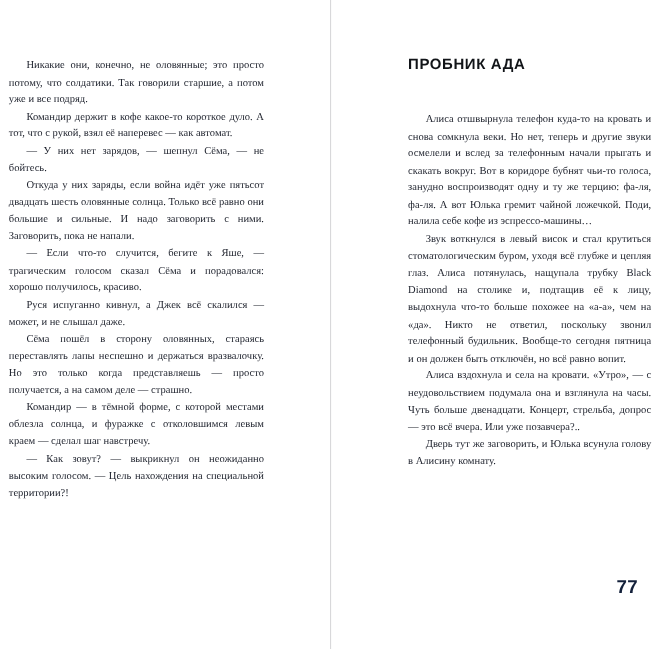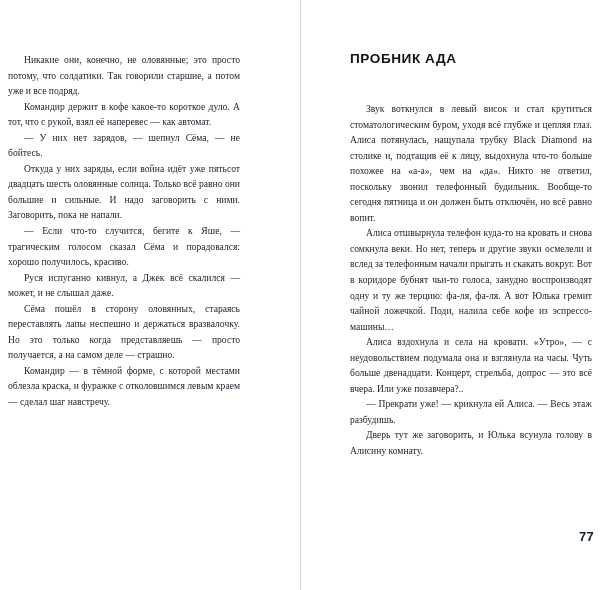--- a/index.html
+++ b/index.html
@@ -30,21 +30,21 @@
     background: #ffffff;
   }
 
   .page-left {
     width: 300px;
     padding: 52px 60px 30px 8px;
   }
 
   .page-right {
     width: 300px;
-    padding: 52px 8px 30px 49px;
+    padding: 52px 8px 30px 70px;
     border-left: 1px solid #d8d8da;
   }
 
   
   .body-col {
     font-size: 9.6px;
     line-height: 15.55px;
     text-align: justify;
     text-justify: inter-word;
     hyphens: manual;
@@ -64,54 +64,54 @@
     letter-spacing: 0.55px;
     color: #111418;
     margin: 0 0 34px 0;
     line-height: 1.1;
     text-transform: uppercase;
   }
 
   
   .folio {
     position: absolute;
-    right: 6px;
+    right: 20px;
     bottom: 46px;
     font-family: "Liberation Sans", "DejaVu Sans", sans-serif;
     font-weight: bold;
-    font-size: 13px;
+    font-size: 17px;
     color: #13203a;
     letter-spacing: 0.3px;
   }
 </style>
 </head>
 <body>
 
 <div class="spread">
 
   <div class="page page-left">
     <div class="body-col">
       <p>Никакие они, конечно, не оловянные; это просто потому, что солдатики. Так говорили старшие, а потом уже и все подряд.</p>
       <p>Командир держит в кофе какое-то короткое дуло. А тот, что с рукой, взял её наперевес — как автомат.</p>
       <p>— У них нет зарядов, — шепнул Сёма, — не бойтесь.</p>
       <p>Откуда у них заряды, если война идёт уже пятьсот двадцать шесть оловянные солнца. Только всё равно они большие и сильные. И надо заговорить с ними. Заговорить, пока не напали.</p>
       <p>— Если что-то случится, бегите к Яше, — трагическим голосом сказал Сёма и порадовался: хорошо получилось, красиво.</p>
       <p>Руся испуганно кивнул, а Джек всё скалился — может, и не слышал даже.</p>
       <p>Сёма пошёл в сторону оловянных, стараясь переставлять лапы неспешно и держаться вразвалочку. Но это только когда представляешь — просто получается, а на самом деле — страшно.</p>
-      <p>Командир — в тёмной форме, с которой местами облезла краска, и фуражке с отколовшимся левым краем — сделал шаг навстречу.</p>
+      <p>Командир — в тёмной форме, с которой местами облезла солнца, и фуражке с отколовшимся левым краем — сделал шаг навстречу.</p>
+      <p>— Как зовут? — выкрикнул он неожиданно высоким голосом. — Цель нахождения на специальной территории?!</p>
     </div>
   </div>
 
   <div class="page page-right">
     <h1 class="chapter-title">ПРОБНИК АДА</h1>
 
     <div class="body-col">
+      <p>Алиса отшвырнула телефон куда-то на кровать и снова сомкнула веки. Но нет, теперь и другие звуки осмелели и вслед за телефонным начали прыгать и скакать вокруг. Вот в коридоре бубнят чьи-то голоса, занудно воспроизводят одну и ту же терцию: фа-ля, фа-ля. А вот Юлька гремит чайной ложечкой. Поди, налила себе кофе из эспрессо-машины…</p>
       <p>Звук воткнулся в левый висок и стал крутиться стоматологическим буром, уходя всё глубже и цепляя глаз. Алиса потянулась, нащупала трубку Black Diamond на столике и, подтащив её к лицу, выдохнула что-то больше похожее на «а-а», чем на «да». Никто не ответил, поскольку звонил телефонный будильник. Вообще-то сегодня пятница и он должен быть отключён, но всё равно вопит.</p>
-      <p>Алиса отшвырнула телефон куда-то на кровать и снова сомкнула веки. Но нет, теперь и другие звуки осмелели и вслед за телефонным начали прыгать и скакать вокруг. Вот в коридоре бубнят чьи-то голоса, занудно воспроизводят одну и ту же терцию: фа-ля, фа-ля. А вот Юлька гремит чайной ложечкой. Поди, налила себе кофе из эспрессо-машины…</p>
       <p>Алиса вздохнула и села на кровати. «Утро», — с неудовольствием подумала она и взглянула на часы. Чуть больше двенадцати. Концерт, стрельба, допрос — это всё вчера. Или уже позавчера?..</p>
-      <p>— Прекрати уже! — крикнула ей Алиса. — Весь этаж разбудишь.</p>
       <p>Дверь тут же заговорить, и Юлька всунула голову в Алисину комнату.</p>
     </div>
 
     <div class="folio">77</div>
   </div>
 
 </div>
 
 </body></html>

